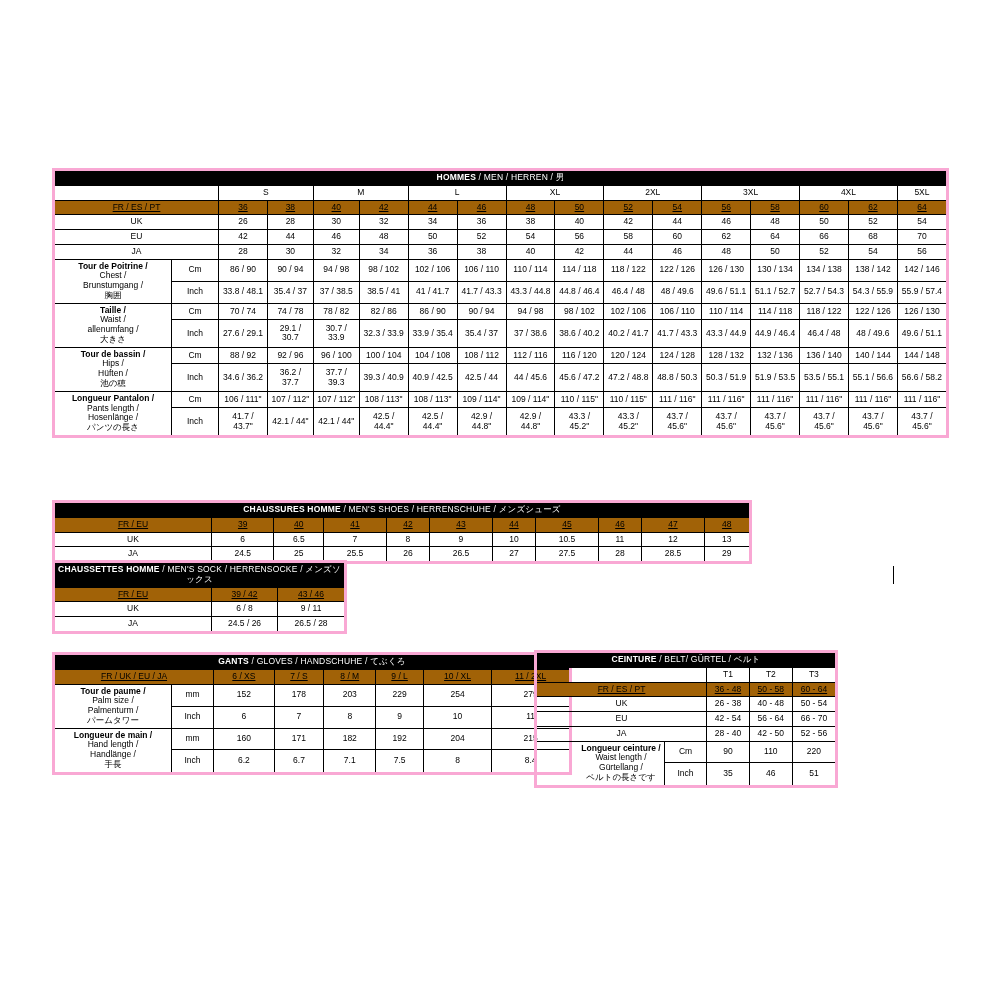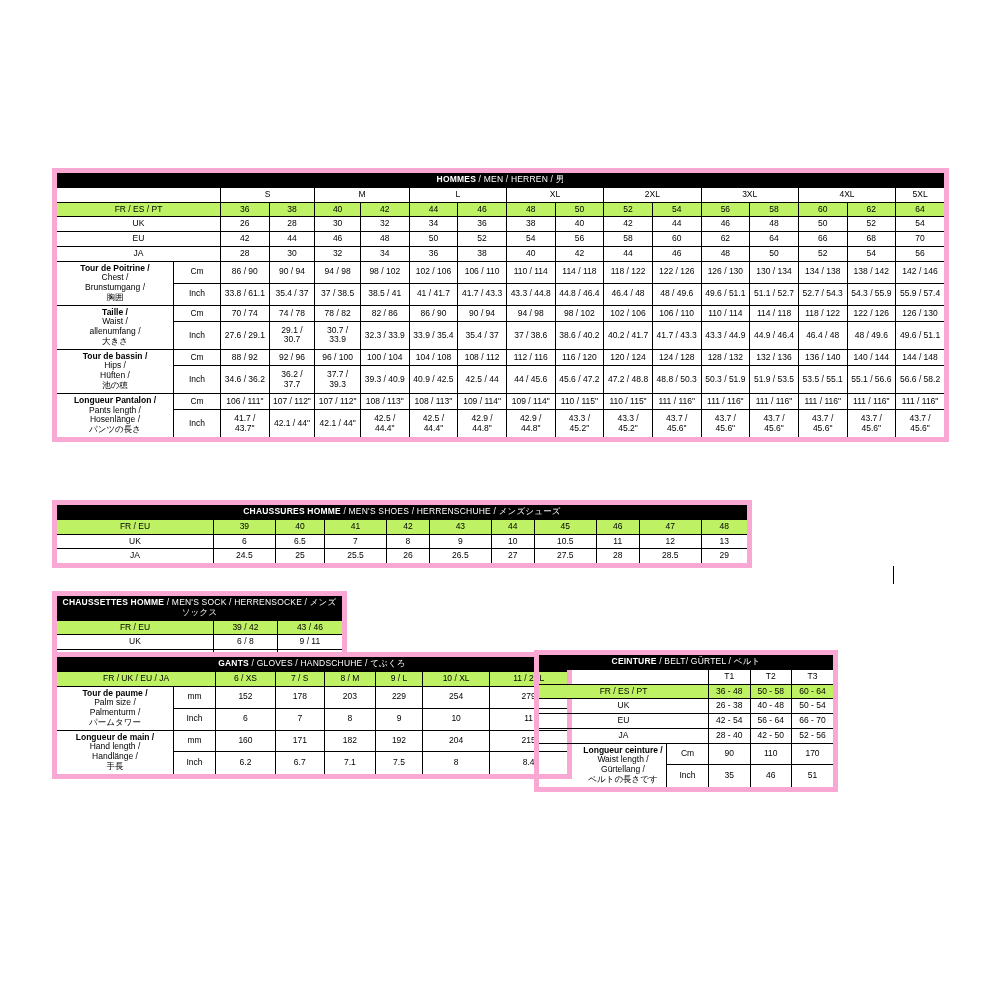--- a/index.html
+++ b/index.html
@@ -1,37 +1,37 @@
 <!DOCTYPE html>
 <html><head>
 <meta charset="utf-8">
 <style>
   html,body{margin:0;padding:0;background:#ffffff;}
   body{width:1005px;height:1005px;font-family:"Liberation Sans",sans-serif;color:#000;}
   .page{position:relative;width:1005px;height:1005px;}
 
   table{border-collapse:collapse;}
-  .tbl{border:5px solid #f9a8d4;}
+  .tbl{border:3px solid #f9a8d4;}
   .tbl td,.tbl th{border:1px solid #000;font-size:8.5px;line-height:1.15;padding:2px 3px;text-align:center;vertical-align:middle;font-weight:normal;}
 
   .hdrbar{background:#000;color:#fff;text-align:left;font-size:9px;padding:3px 6px;letter-spacing:.2px;}
   .hdrbar b{font-weight:bold;}
   .hdrbar .lt{font-weight:normal;}
 
-  .yellow{background:#bef264;font-weight:bold;}
+  .yellow{background:#a16207;font-weight:bold;text-decoration:underline;}
   .lbl{text-align:left;font-size:8.5px;padding:2px 5px;}
   .lbl .b{font-weight:bold;}
   .unit{font-size:8px;font-weight:bold;text-align:left;padding-left:4px;}
   .sizehdr{font-weight:bold;font-size:9.5px;}
 
   
   .blk{position:absolute;}
   #men-block{left:52px;top:168px;width:897px;}
   #shoes-block{left:52px;top:500px;width:700px;}
-  #socks-block{left:52px;top:591px;width:308px;}
+  #socks-block{left:52px;top:560px;width:308px;}
   #gloves-block{left:52px;top:652px;width:448px;}
   #belt-block{left:534px;top:650px;width:295px;}
 
   .tick{position:absolute;left:893px;top:566px;width:1px;height:18px;background:#000;}
 </style>
 </head>
 <body>
 
 <div class="page">
 
@@ -152,21 +152,21 @@
         <td>118 / 122</td>
         <td>122 / 126</td>
         <td>126 / 130</td>
         <td>130 / 134</td>
         <td>134 / 138</td>
         <td>138 / 142</td>
         <td>142 / 146</td>
       </tr>
       <tr>
         <td class="unit">Inch</td>
-        <td>33.8 / 61.1</td>
+        <td>33.8 / 48.1</td>
         <td>35.4 / 37</td>
         <td>37 / 38.5</td>
         <td>38.5 / 41</td>
         <td>41 / 41.7</td>
         <td>41.7 / 43.3</td>
         <td>43.3 / 44.8</td>
         <td>44.8 / 46.4</td>
         <td>46.4 / 48</td>
         <td>48 / 49.6</td>
         <td>49.6 / 51.1</td>
@@ -502,21 +502,21 @@
       <tr>
         <td class="lbl" rowspan="2" style="width:80px;padding-left:44px;">
           <div class="b">Longueur ceinture /</div>
           <div>Waist length /</div>
           <div>Gürtellang /</div>
           <div>ベルトの長さです</div>
         </td>
         <td class="unit" style="width:35px;">Cm</td>
         <td>90</td>
         <td>110</td>
-        <td>170</td>
+        <td>220</td>
       </tr>
       <tr>
         <td class="unit">Inch</td>
         <td>35</td>
         <td>46</td>
         <td>51</td>
       </tr>
     </tbody>
       </table>
   </div>

